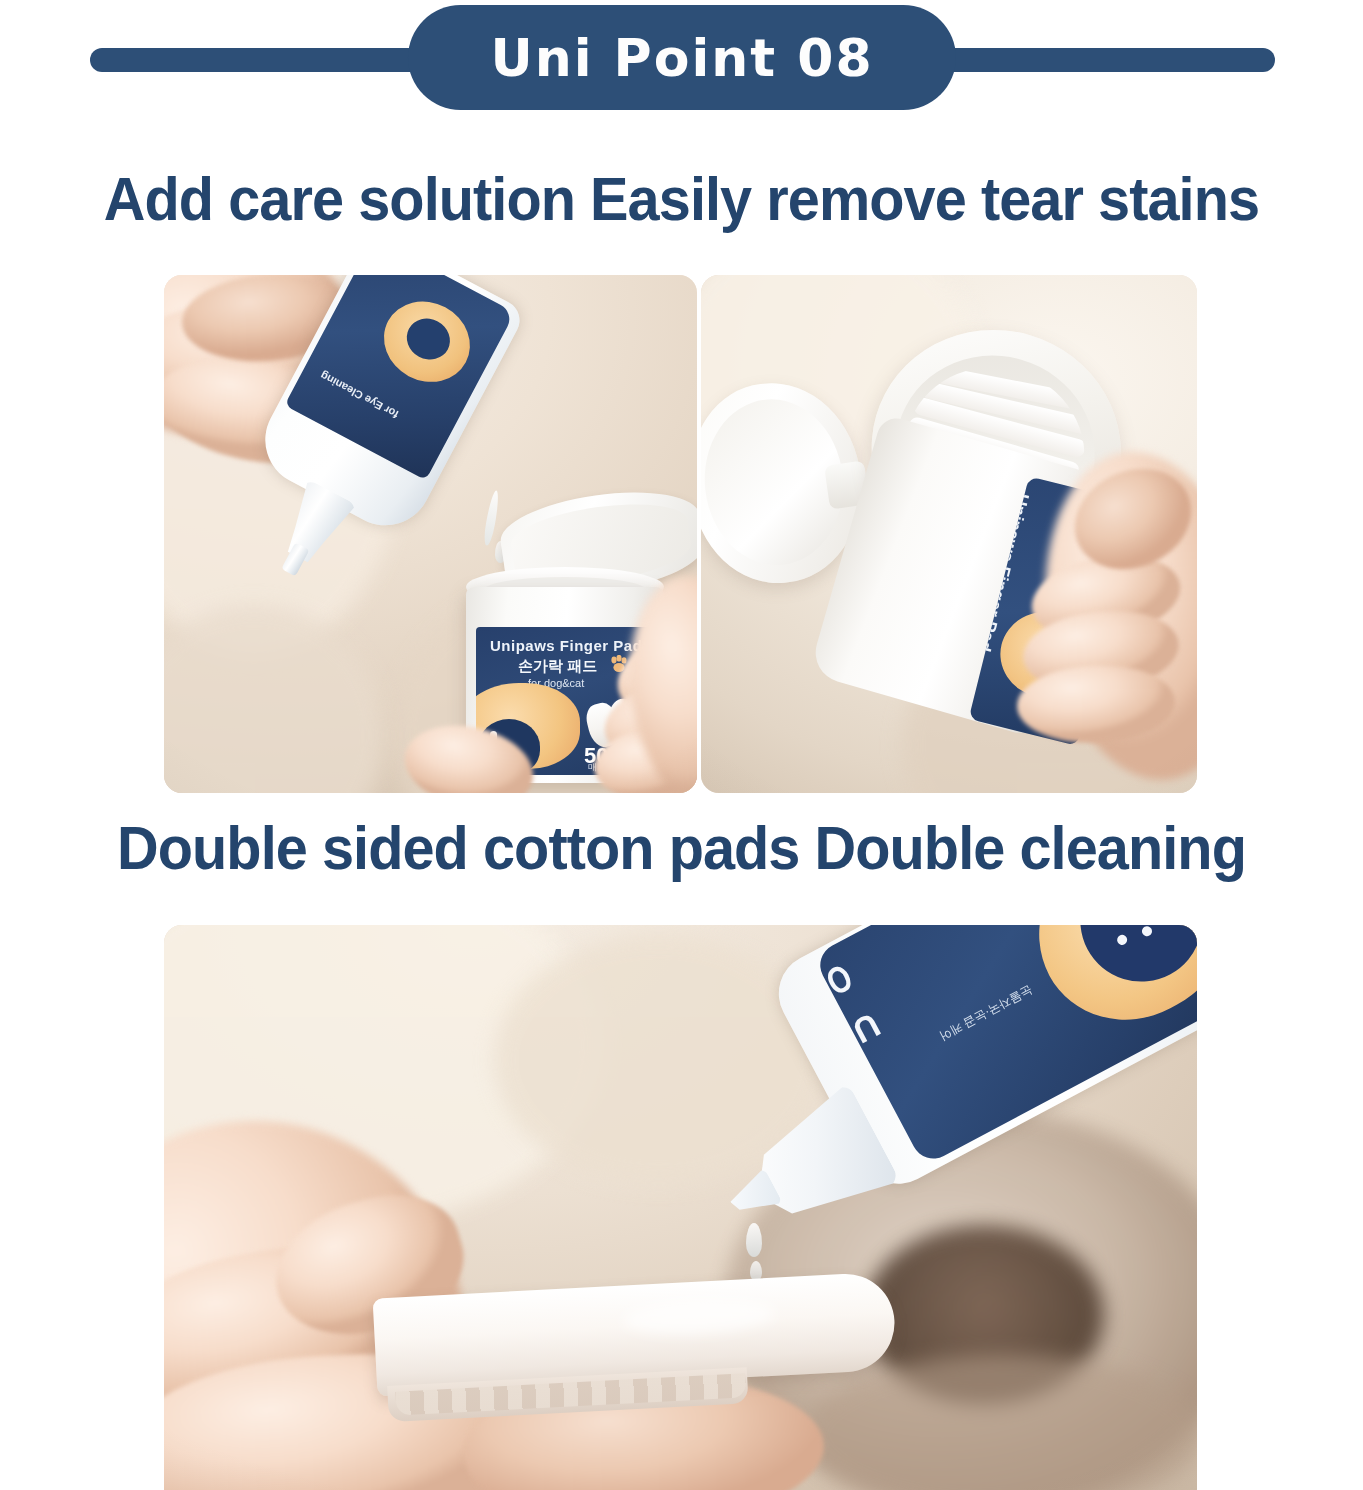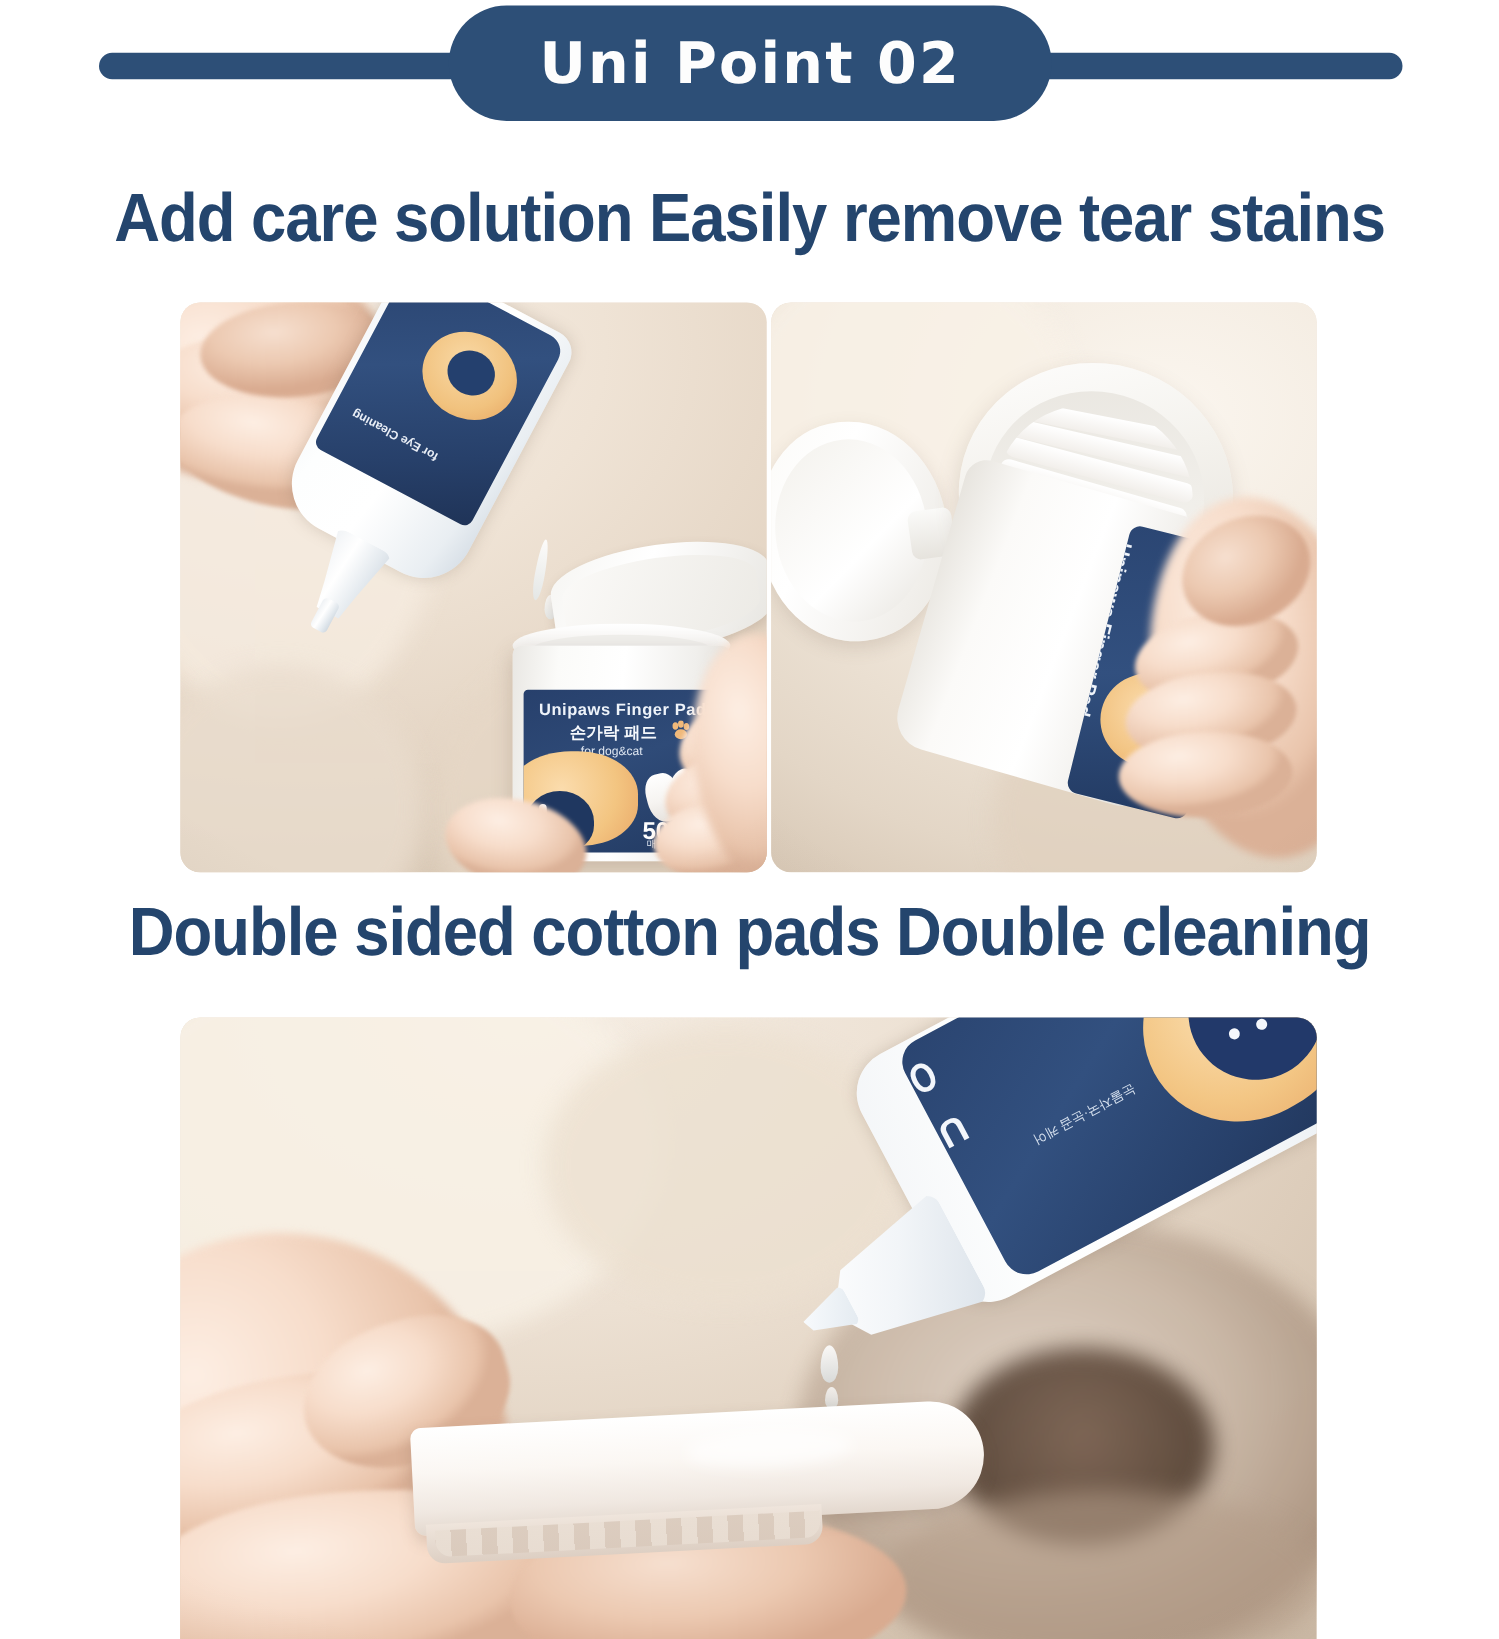--- a/index.html
+++ b/index.html
@@ -148,21 +148,21 @@
     position:absolute;inset:0;pointer-events:none;
     background:radial-gradient(130% 110% at 50% 45%, rgba(0,0,0,0) 55%, rgba(90,70,55,.16) 100%);
   }
 </style>
 </head>
 <body>
 
 <div class="banner">
   <div class="banner-rule"></div>
   <div class="banner-pill">
-    <span class="banner-title">Uni Point 02</span>
+    <span class="banner-title">Uni Point 08</span>
   </div>
 </div>
 
 <div class="headline" id="headline-1">Add care solution  Easily remove tear stains</div>
 
 <div class="photo" id="photo-top-left">
   <div class="bg-wall"></div>
 
   <div class="fold blurred" style="left:-60px;top:-40px;width:300px;height:420px;background:#f6ece0;opacity:.8;"></div>
   <div class="fold blurred" style="left:230px;top:300px;width:380px;height:320px;background:#e6d7c6;opacity:.75;"></div>

